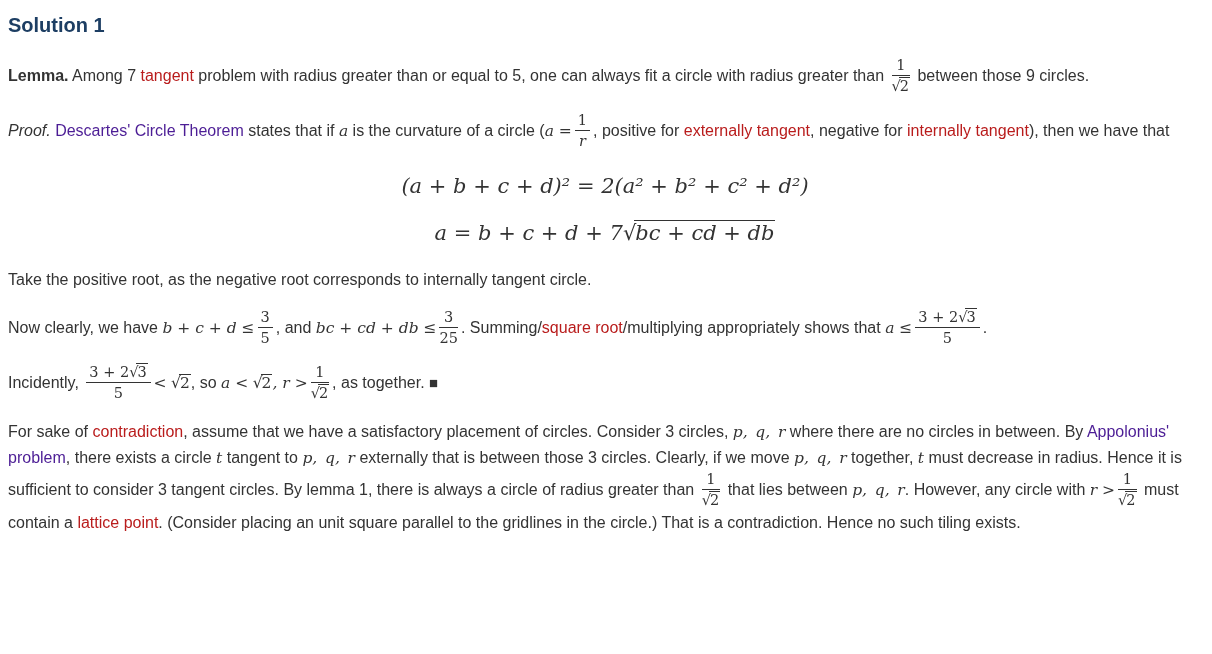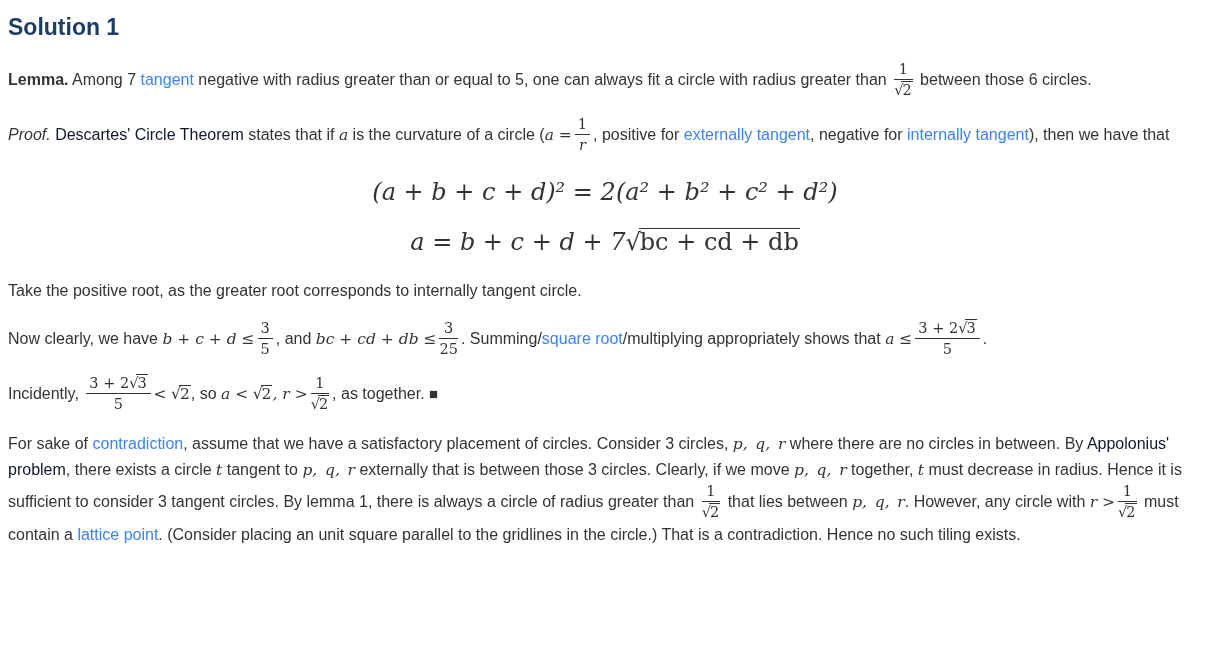--- a/index.html
+++ b/index.html
@@ -6,30 +6,30 @@
   body {
     font-family:"Liberation Sans", sans-serif;
     font-size:16px;
     color:#333333;
     width:1212px;
   }
   .content { padding:4px 10px 10px 8px; }
 
   h2.sol-title {
     color:#1d3e63;
-    font-size:23px;
+    font-size:20px;
     font-weight:bold;
     margin:10px 0 20px 0;
     font-family:"Liberation Sans", sans-serif;
   }
 
   p.para { margin:16px 0; line-height:26px; }
 
-  a.blue { color:#3b82f6; text-decoration:none; cursor:pointer; }
-  a.red  { color:#0f172a; text-decoration:none; cursor:pointer; }
+  a.blue { color:#b91c1c; text-decoration:none; cursor:pointer; }
+  a.red  { color:#4c1d95; text-decoration:none; cursor:pointer; }
 
   .b { font-weight:bold;margin-top:40px; }
   .i { font-style:italic; }
 
   
   .math {
     font-family:"DejaVu Serif", serif;
     font-style:italic;
     font-size:15.5px;
     white-space:nowrap;
@@ -53,57 +53,57 @@
 
   .sqrt { white-space:nowrap; font-style:normal; }
   .sqrt .sign { letter-spacing:-1px; }
   .sqrt .vinc {
     display:inline-block;
     border-top:1.3px solid #333;
     line-height:1.15;
     margin-left:-1px;
     padding:0 1px;
   }
-  .sqrt .vinc.iv { }
+  .sqrt .vinc.iv { font-style:italic; }
 
   .eq {
     text-align:center;
     font-family:"DejaVu Serif", serif;
     font-style:italic;
-    font-size:24px;
+    font-size:21px;
     color:#333;
     margin:22px 0;
   }
 
   .qed { font-style:normal; font-size:15px; }
 </style>
 </head>
 <body>
 
 <div class="content">
 
   <h2 class="sol-title">Solution 1</h2>
 
   <p class="para">
-    <span class="b">Lemma.</span><span> Among 7 </span><a class="blue">tangent</a><span> negative with radius greater than or equal to 5, one can always fit a circle with radius greater than </span><span class="frac"><span class="num">1</span><span class="den"><span class="sqrt"><span class="sign">√</span><span class="vinc">2</span></span></span></span><span> between those 6 circles.</span>
+    <span class="b">Lemma.</span><span> Among 7 </span><a class="blue">tangent</a><span> problem with radius greater than or equal to 5, one can always fit a circle with radius greater than </span><span class="frac"><span class="num">1</span><span class="den"><span class="sqrt"><span class="sign">√</span><span class="vinc">2</span></span></span></span><span> between those 9 circles.</span>
   </p>
 
   <p class="para">
     <span class="i">Proof.</span><span> </span><a class="red">Descartes' Circle Theorem</a><span> states that if </span><span class="math">a</span><span> is the curvature of a circle (</span><span class="math">a =</span><span class="frac"><span class="num">1</span><span class="den i">r</span></span><span>, positive for </span><a class="blue">externally tangent</a><span>, negative for </span><a class="blue">internally tangent</a><span>), then we have that</span>
   </p>
 
   <div class="eq">(a + b + c + d)² = 2(a² + b² + c² + d²)</div>
 
 
   <div class="eq">
     <span>a = b + c + d + 7</span><span class="sqrt"><span class="sign up">√</span><span class="vinc iv">bc + cd + db</span></span>
   </div>
 
   <p class="para">
-    <span>Take the positive root, as the greater root corresponds to internally tangent circle.</span>
+    <span>Take the positive root, as the negative root corresponds to internally tangent circle.</span>
   </p>
 
   <p class="para">
     <span>Now clearly, we have </span><span class="math">b + c + d ≤</span><span class="frac"><span class="num">3</span><span class="den">5</span></span><span>, and </span><span class="math">bc + cd + db ≤</span><span class="frac"><span class="num">3</span><span class="den">25</span></span><span>. Summing/</span><a class="blue">square root</a><span>/multiplying appropriately shows that </span><span class="math">a ≤</span><span class="frac"><span class="num"><span>3 + 2</span><span class="sqrt"><span class="sign">√</span><span class="vinc">3</span></span></span><span class="den">5</span></span><span>.</span>
   </p>
 
   <p class="para">
     <span>Incidently, </span><span class="frac"><span class="num"><span>3 + 2</span><span class="sqrt"><span class="sign">√</span><span class="vinc">3</span></span></span><span class="den">5</span></span><span class="math">&lt;</span>
     <span class="math sqrt"><span class="sign up">√</span><span class="vinc up">2</span></span><span>, so </span><span class="math">a &lt;</span>
     <span class="math sqrt"><span class="sign up">√</span><span class="vinc up">2</span></span><span class="math">, r &gt;</span><span class="frac"><span class="num">1</span><span class="den"><span class="sqrt"><span class="sign">√</span><span class="vinc">2</span></span></span></span><span>, as together. </span><span class="qed">■</span>

